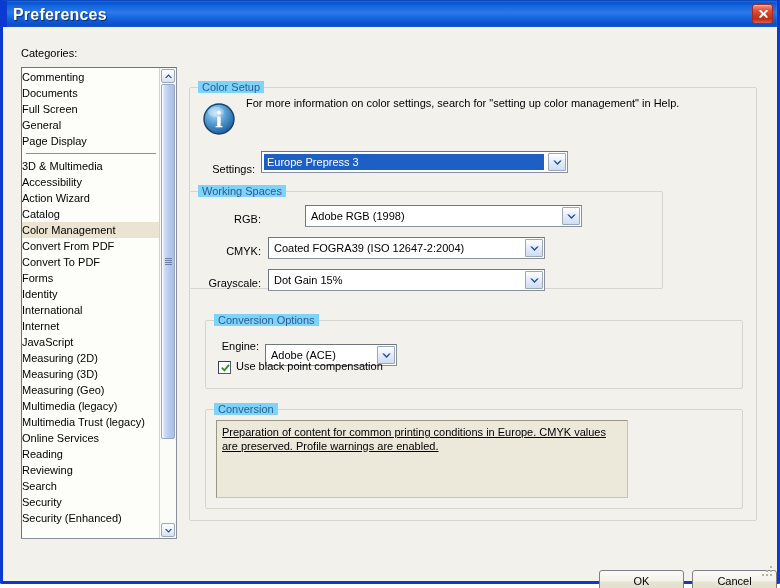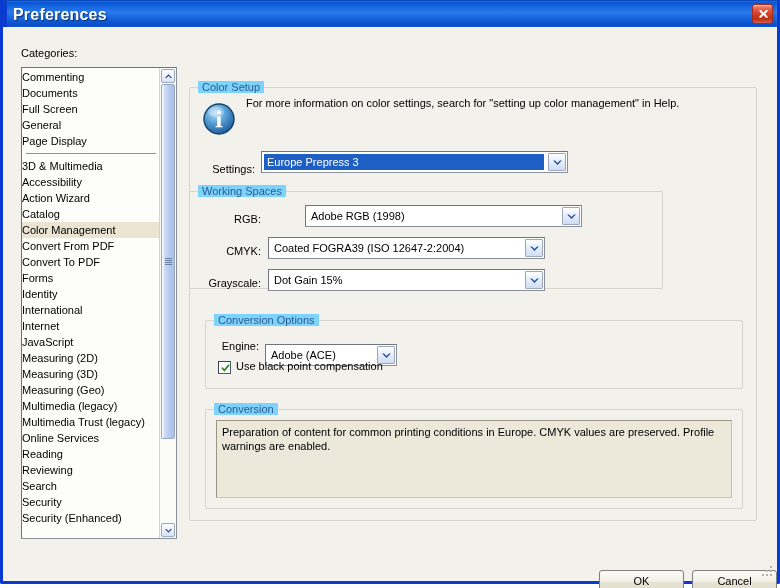--- a/index.html
+++ b/index.html
@@ -174,29 +174,30 @@
     border-top-color:#39434f;border-left-color:#39434f;
   }
   .checkbox svg{position:absolute;left:1px;top:1px;}
   .checkrow label{
     position:absolute;left:18px;top:-1px;
     font-size:11px;color:#000;white-space:nowrap;cursor:default;
   }
 
   
   .desc-area{
-    position:absolute;left:213px;top:393px;width:516px;height:78px;
+    position:absolute;left:213px;top:393px;width:412px;height:78px;
     box-sizing:border-box;
     background:#ece8da;
     border:1px solid #c9c5b4;
     border-top:1px solid #9a9683;
     border-left:1px solid #9a9683;
     padding:4px 6px 0 5px;
     font-size:11px;color:#000;line-height:14px;
     overflow:hidden;
+    text-decoration:underline;
   }
 
   
   .btn{
     position:absolute;box-sizing:border-box;
     height:23px;width:85px;
     background:linear-gradient(to bottom,#fbfbf7 0%,#f3f1e7 48%,#e7e4d4 52%,#dedbc9 100%);
     border:1px solid #7d7f84;
     border-radius:3px;
     font-size:11px;color:#000;

